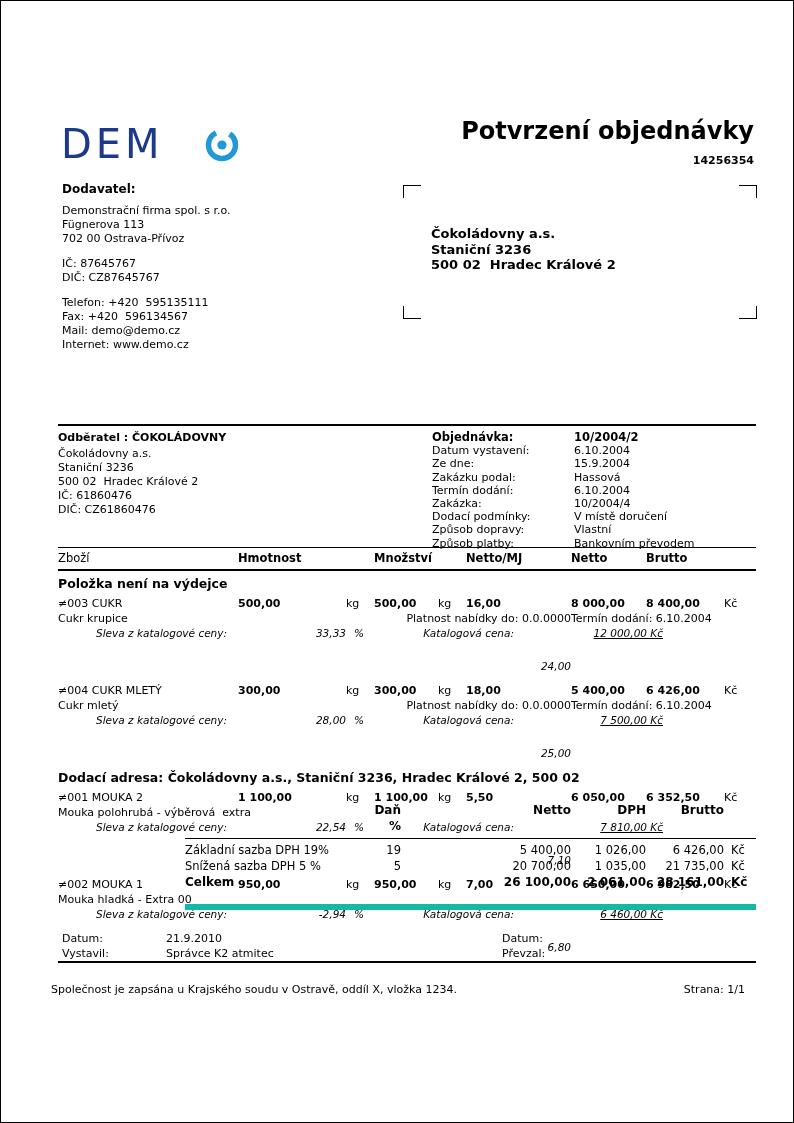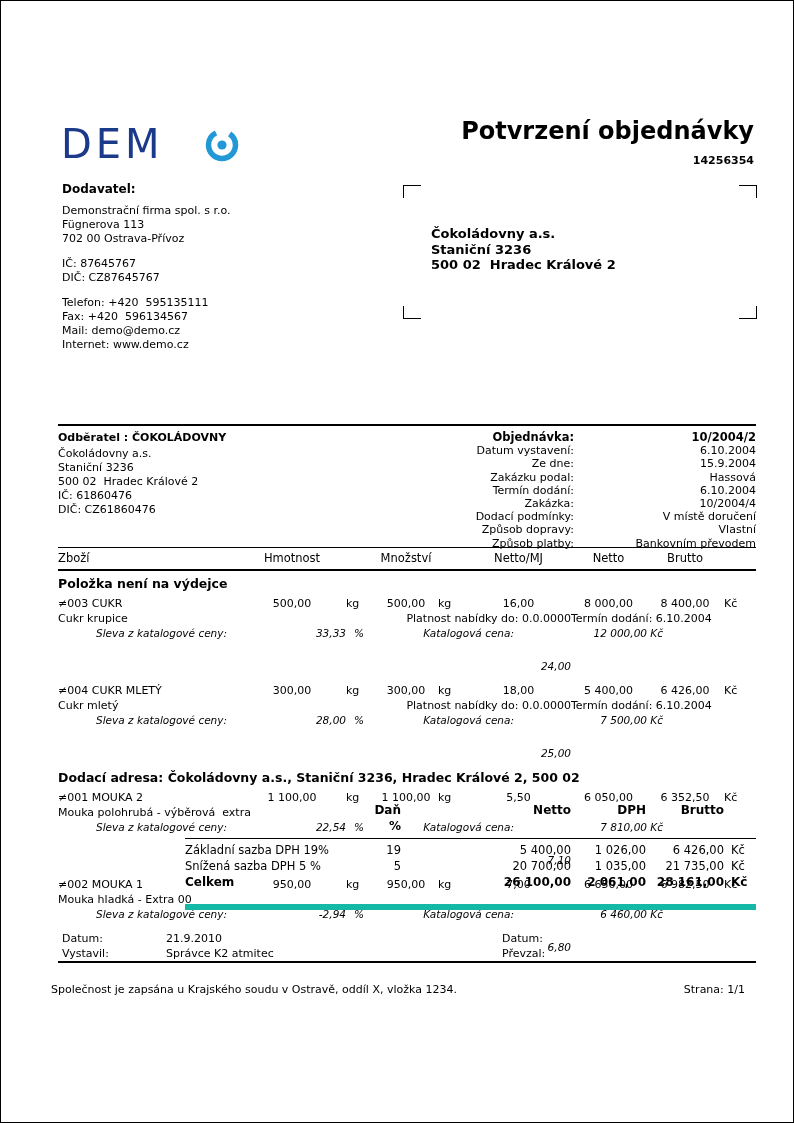--- a/index.html
+++ b/index.html
@@ -32,45 +32,45 @@
   .mark.bl { left:0; bottom:0; border-left:1px solid #000; border-bottom:1px solid #000; }
   .mark.br { right:0; bottom:0; border-right:1px solid #000; border-bottom:1px solid #000; }
   .recipient { position:absolute; left:28px; top:41px; font-size:13px; font-weight:bold; line-height:15.5px; }
 
   
   .info { position:absolute; left:57px; top:423px; width:698px;
           border-top:2px solid #000; padding-top:5px; display:flex; }
   .cust { width:374px; font-size:11px; line-height:14px; }
   .cust .hdr { font-size:11px; font-weight:bold; margin-bottom:2px; }
   .order { width:324px; font-size:11px; }
-  .orow { display:grid; grid-template-columns:142px auto; line-height:13.2px;text-align:right; }
+  .orow { display:grid; grid-template-columns:142px auto; line-height:13.2px; }
   .orow.b { font-weight:bold; font-size:11.5px; }
 
   
   .items { position:absolute; left:57px; top:546px; width:698px; border-bottom:2px solid #000; padding-bottom:4px; }
   .thead { display:grid; grid-template-columns:180px 108px 28px 64px 28px 105px 75px 78px 32px;
            border-top:1px solid #000; border-bottom:2px solid #000; padding:3px 0 4px 0;
            font-size:11.5px; margin-bottom:2px; }
   .grid9 { display:grid; grid-template-columns:180px 108px 28px 64px 28px 105px 75px 78px 32px;
            font-size:11px; line-height:15px; }
-  .c.num { text-align:center; }
+  .c.num { text-align:left;font-weight:bold; }
   .c.unit { text-align:left; }
   .span3 { grid-column:1/4; }
   .mid3 { grid-column:4/7; text-align:right; }
   .right3 { grid-column:7/10; }
   .ghead { font-size:12.5px; font-weight:bold; margin:5px 0 4px 0; line-height:16px; }
   .item { margin-bottom:9px; }
   .l3 { display:flex; font-size:10.5px; font-style:italic; line-height:15px; }
   .l3 .sp   { width:38px; }
   .l3 .lab  { width:192px; }
   .l3 .dnum { width:58px; text-align:right; }
   .l3 .dunit{ width:28px; padding-left:8px; }
   .l3 .clab { width:140px; text-align:right; }
   .l3 .cprice { width:57px; text-align:right;margin-top:33px; }
-  .l3 .ctot { width:92px; text-align:right; }
+  .l3 .ctot { width:92px; text-align:right;text-decoration:underline; }
 
   
   .summary { position:absolute; left:184px; top:801px; width:571px; font-size:11.5px; }
   .sumrow { display:grid; grid-template-columns:180px 36px 170px 75px 78px 32px; line-height:16px; }
   .sumrow .r { text-align:right; }
   .sumrow .u { padding-left:7px; }
   .sumhead { font-weight:bold; font-size:12px; border-bottom:1px solid #000; padding-bottom:4px; margin-bottom:3px; }
   .sumtotal { font-weight:bold; font-size:12px; border-bottom:6px solid #14b8a6; padding-bottom:14px; }
 
   

